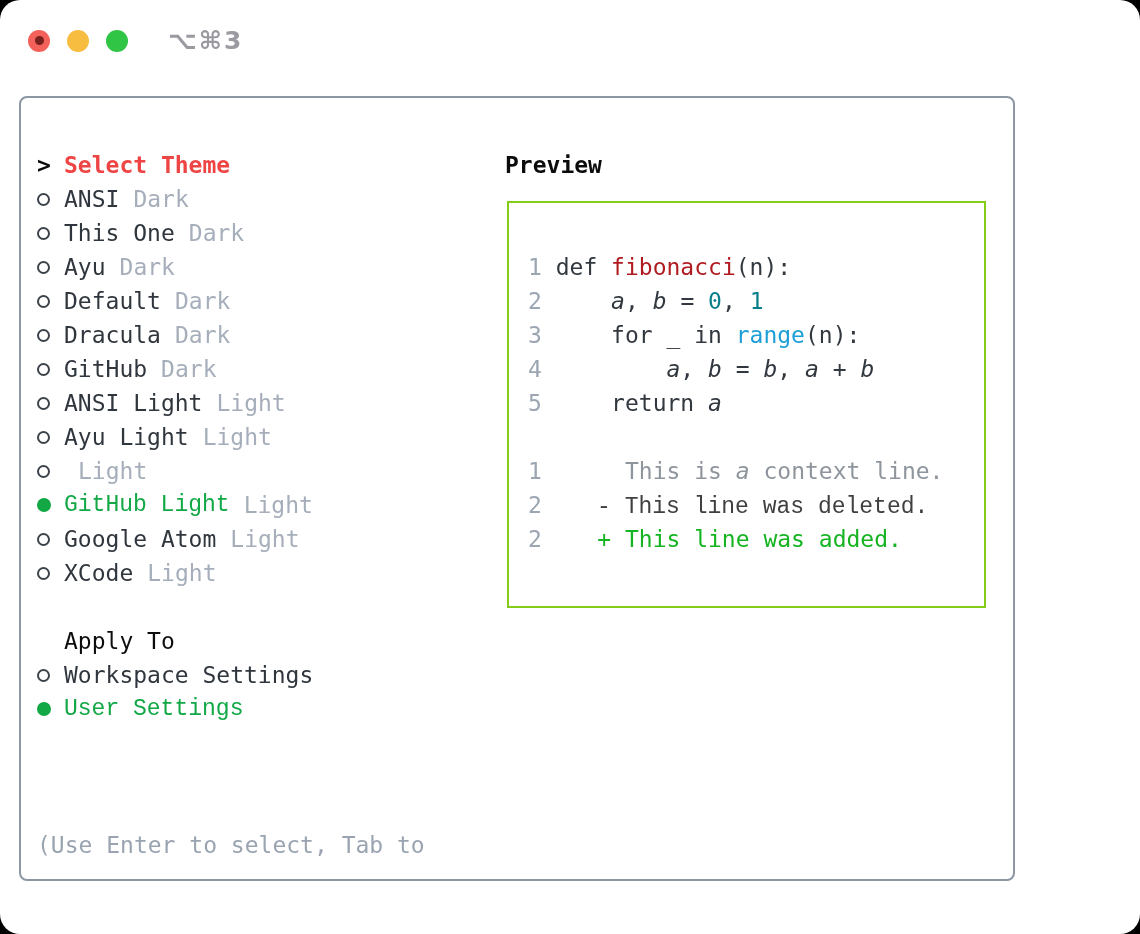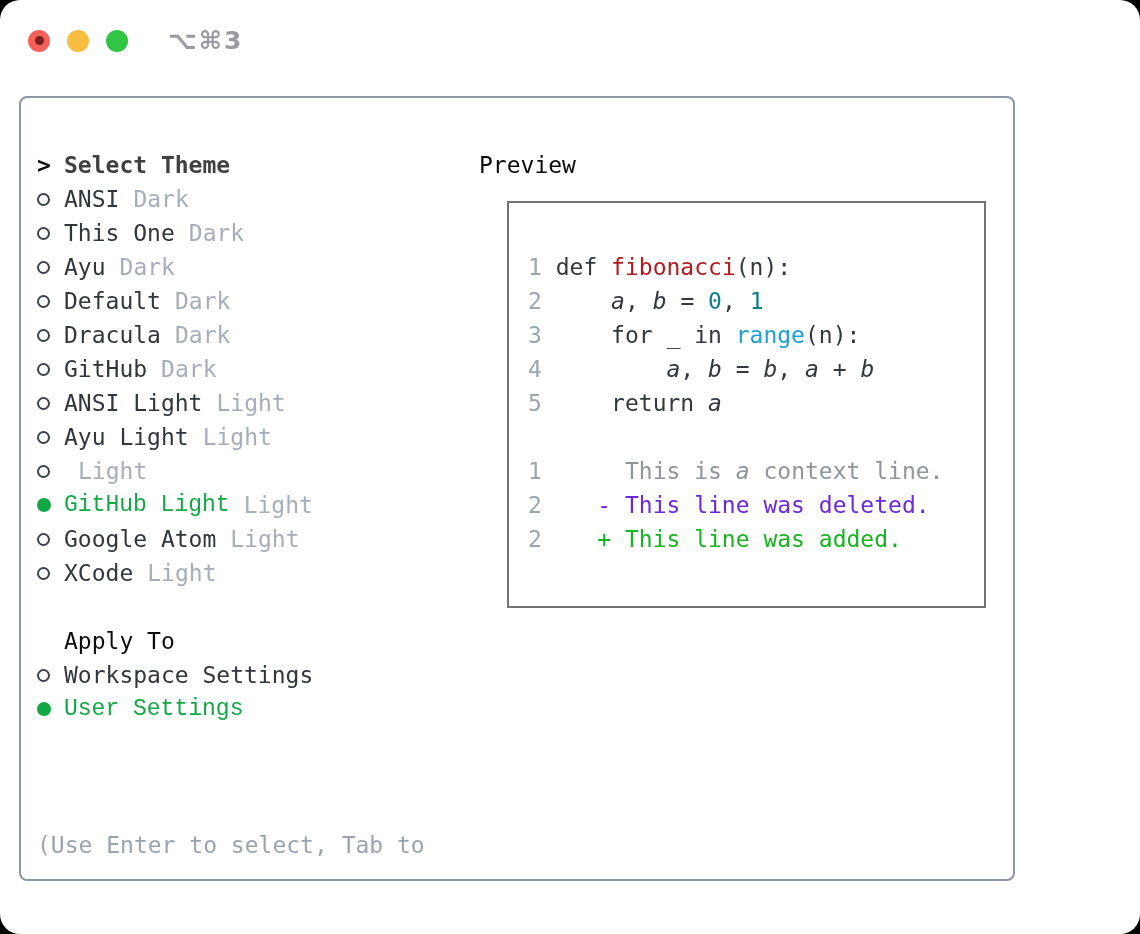--- a/index.html
+++ b/index.html
@@ -27,47 +27,47 @@
     position:absolute; left:19px; top:96px; width:992px; height:781px;
     border:2px solid #8d97a4; border-radius:8px; background:#fff;
   }
   
   .theme-col { position:absolute; left:16px; top:50px; font-size:23px; color:#30363d; }
   .row { display:flex; align-items:center; height:34px; white-space:pre; }
   .marker { flex:0 0 27px; display:flex; align-items:center; }
   .caret { font-weight:bold; color:#0b0b0b; }
   .dot { width:13px; height:13px; border-radius:50%; box-sizing:border-box; border:2.5px solid #3c434b; }
   .dot.on { width:14px; height:14px; background:#12a846; border-color:#12a846; }
-  .hdr  { font-weight:bold; color:#404040; }
+  .hdr  { font-weight:bold; color:#ef4444; }
   .hdr2 { color:#0d0d0d;text-align:right; }
   .name { color:#30363d; }
   .name.selected { color:#12a846;font-family:Liberation Mono, monospace; }
   .variant { color:#a5aeba; margin-left:14px; }
   .spacer { height:34px; }
   .hint { color:#9aa4b1; font-size:23px; line-height:34px; white-space:pre; }
   
   .preview-title {
-    position:absolute; left:458px; top:50px; height:34px; line-height:34px;
-    font-size:23px; font-weight:normal; color:#0b0b0b;
+    position:absolute; left:484px; top:50px; height:34px; line-height:34px;
+    font-size:23px; font-weight:bold; color:#0b0b0b;
   }
   .preview-box {
     position:absolute; left:486px; top:103px; width:475px; height:403px;
-    border:2px solid #737373; background:#fff; box-sizing:content-box;
+    border:2px solid #84cc16; background:#fff; box-sizing:content-box;
   }
   .code { padding:47px 0 0 19px; font-size:23px; line-height:34px; }
   .code-line { height:34px; white-space:pre; }
   .lnum { color:#9ba6b2; }
   .p    { color:#32383f; }
   .fn   { color:#b01b20; }
   .nm   { color:#0a7f8a; }
   .call { color:#1c9fd6; }
   .var  { color:#32383f; font-style:italic; }
   .ctx  { color:#8e959d; }
   .ctxv { color:#8e959d; font-style:italic; }
-  .del  { color:#6d28d9; }
+  .del  { color:#404040;font-family:Liberation Mono, monospace; }
   .add  { color:#16b422; }
 </style>
 </head>
 <body>
 
 <div class="window">
 
   <div class="titlebar">
     <div class="light red">
       <div class="inner-dot"></div>

